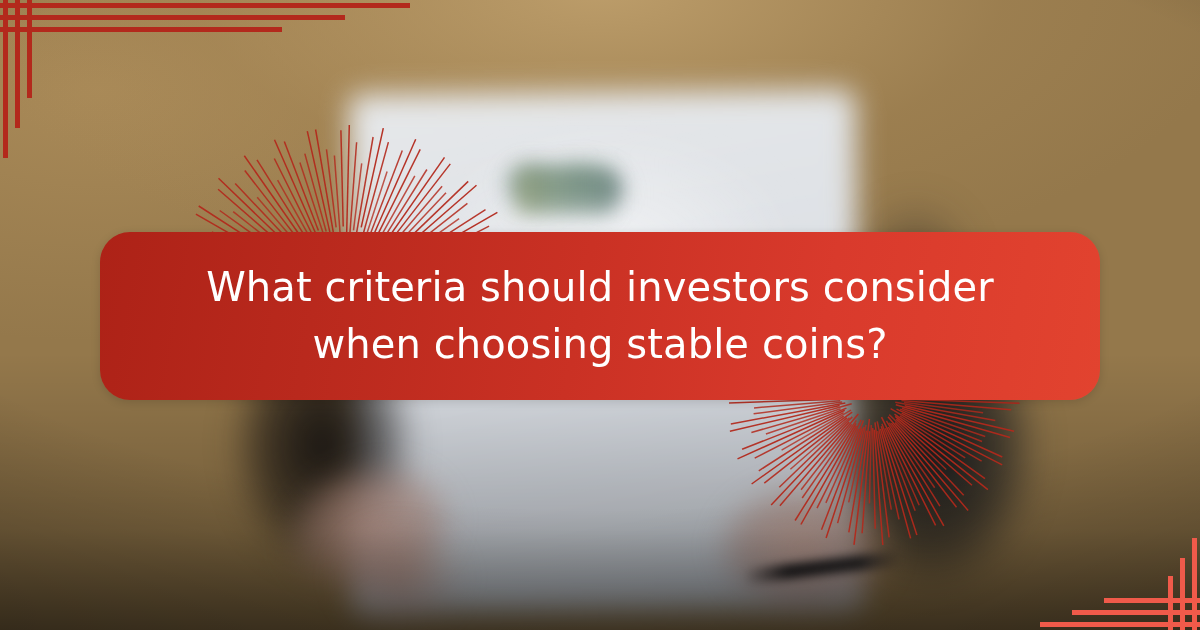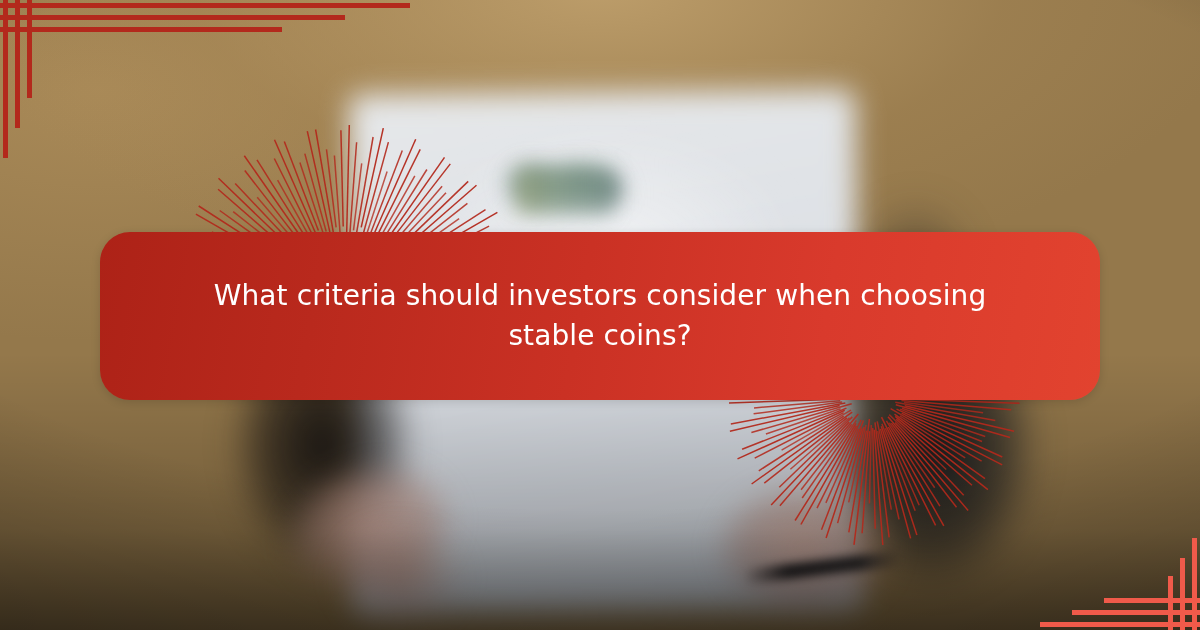--- a/index.html
+++ b/index.html
@@ -199,21 +199,21 @@
     height: 168px;
     border-radius: 30px;
     background: linear-gradient(100deg, #ad2217 0%, #b9291d 22%, #ca3124 48%, #d93a2c 72%, #e2432f 100%);
     display: flex;
     align-items: center;
     justify-content: center;
     box-shadow: 0 2px 10px rgba(0,0,0,0.14);
   }
   .banner-title {
     color: #ffffff;
-    font-size: 28px;
+    font-size: 40px;
     font-weight: 400;
     line-height: 1.42;
     text-align: center;
     letter-spacing: 0.1px;
     max-width: 830px;
     padding: 0 28px;
   }
 </style>
 </head>
 <body>

